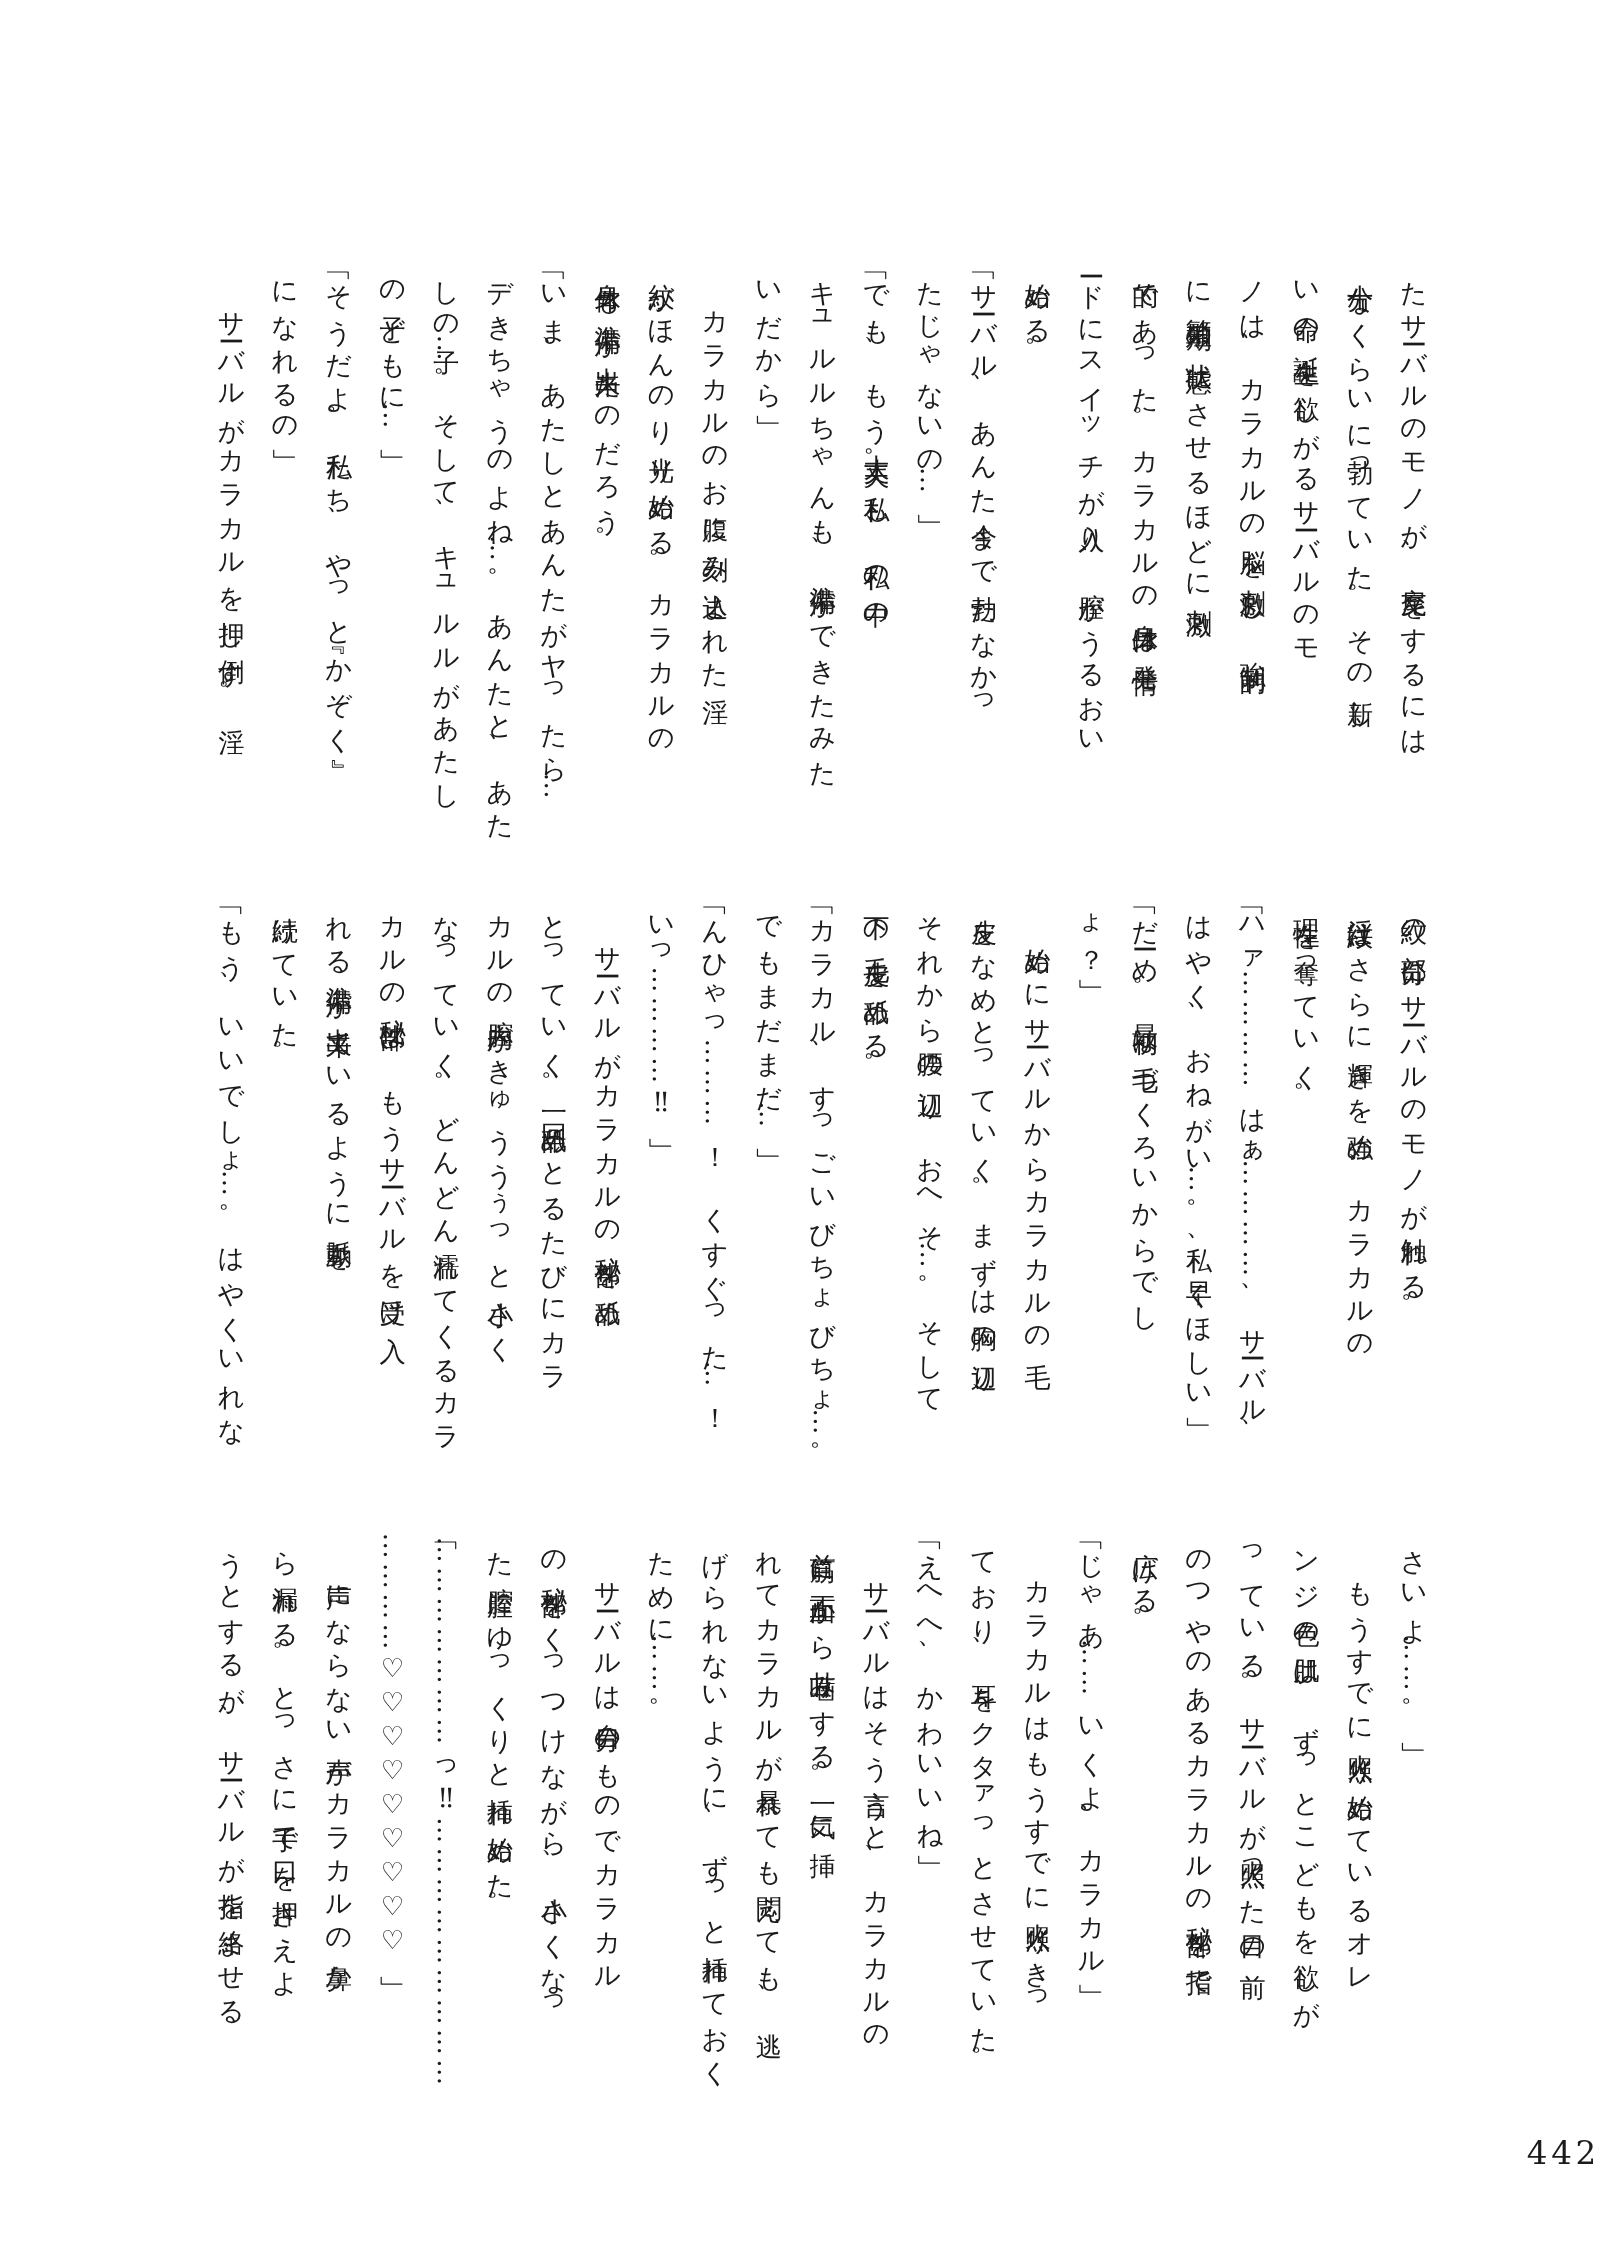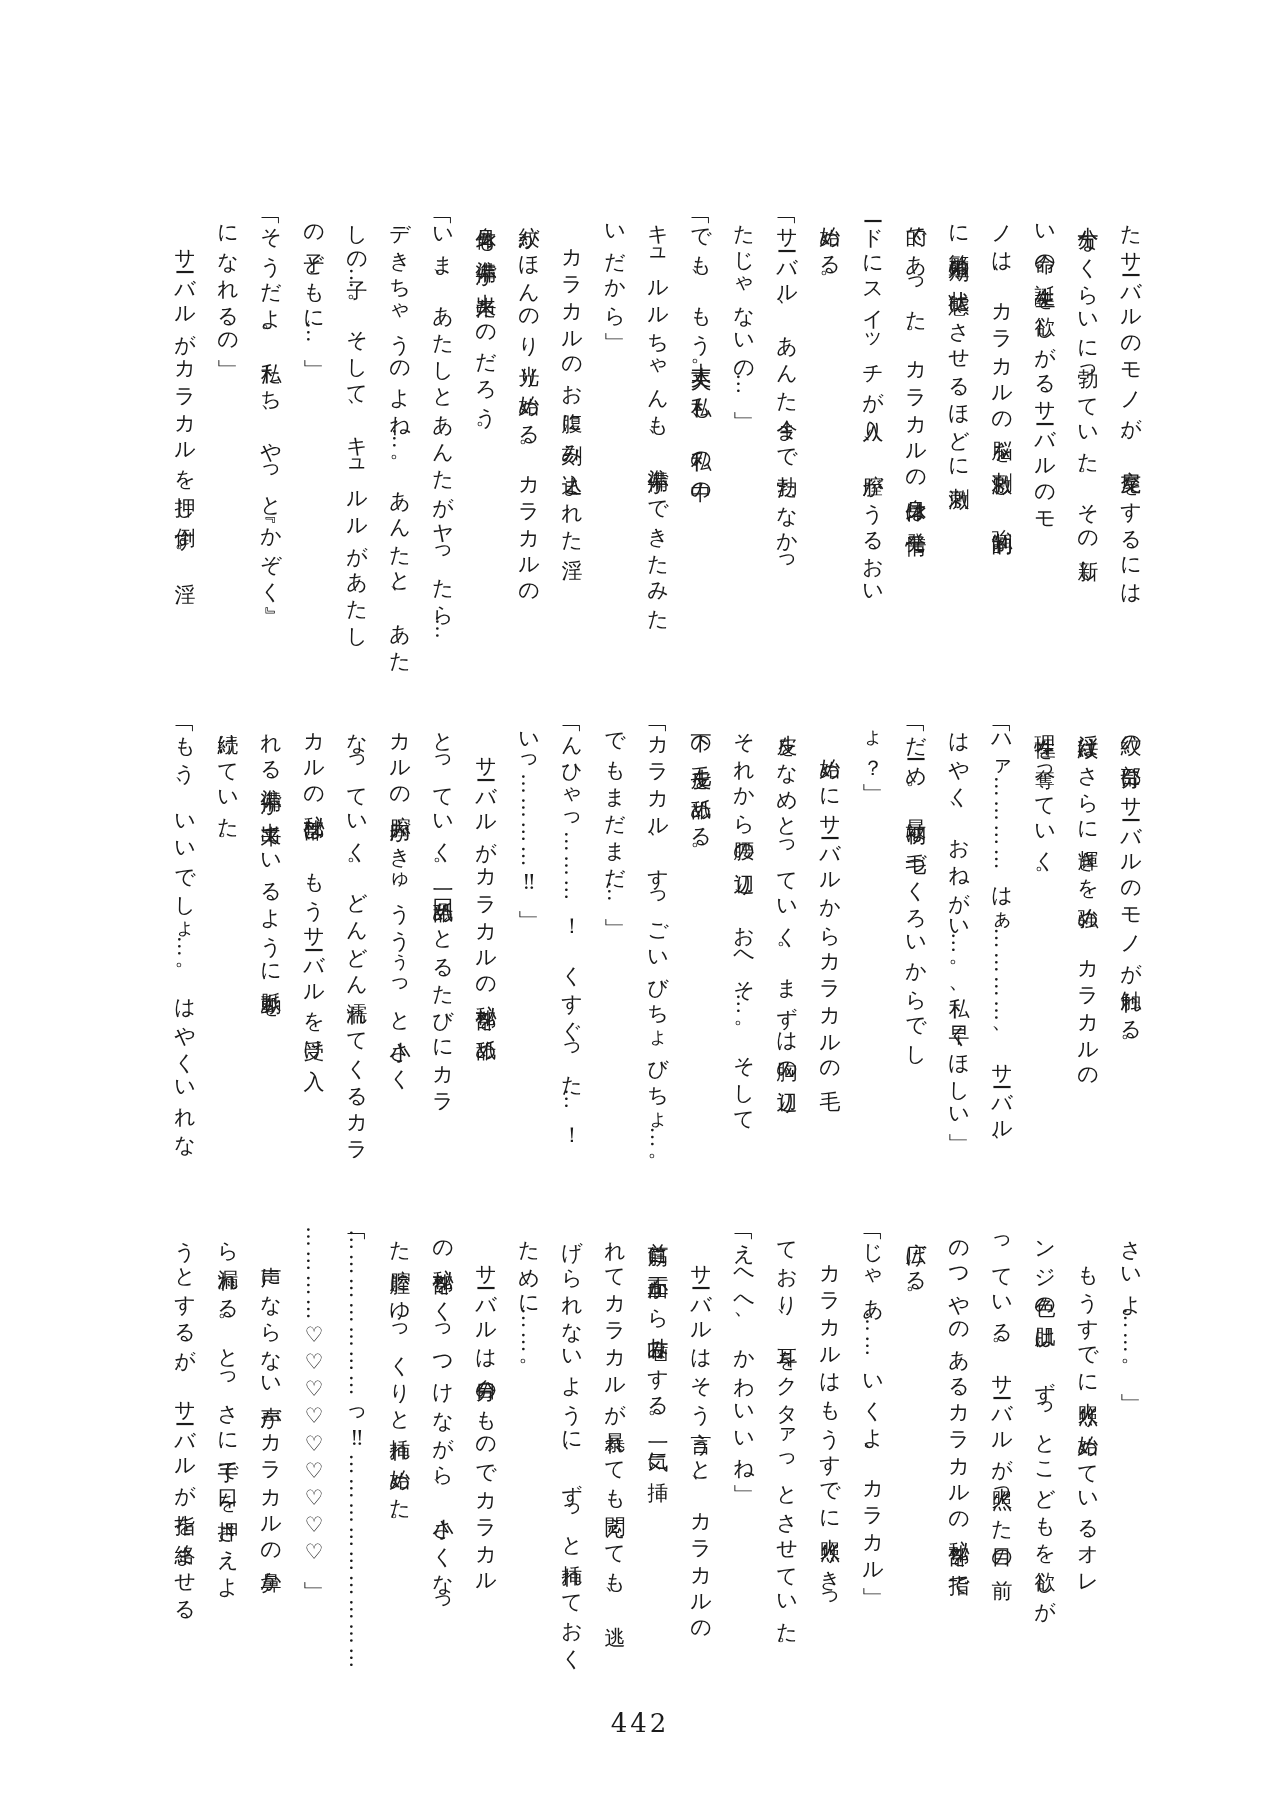--- a/index.html
+++ b/index.html
@@ -35,21 +35,21 @@
   .block-2 { top: 1226px; }
   .col {
     margin: 0;
     padding: 0;
   }
   .page-footer {
     position: absolute;
     top: 1708px;
     left: 0;
     width: 100%;
-    text-align: center;
+    text-align: right;
   }
   .page-number {
     font-size: 26px;
     letter-spacing: 3px;
     font-family: "DejaVu Serif", "Liberation Serif", serif;
     color: #1b1b1b;
   }
 </style>
 </head>
 <body>

